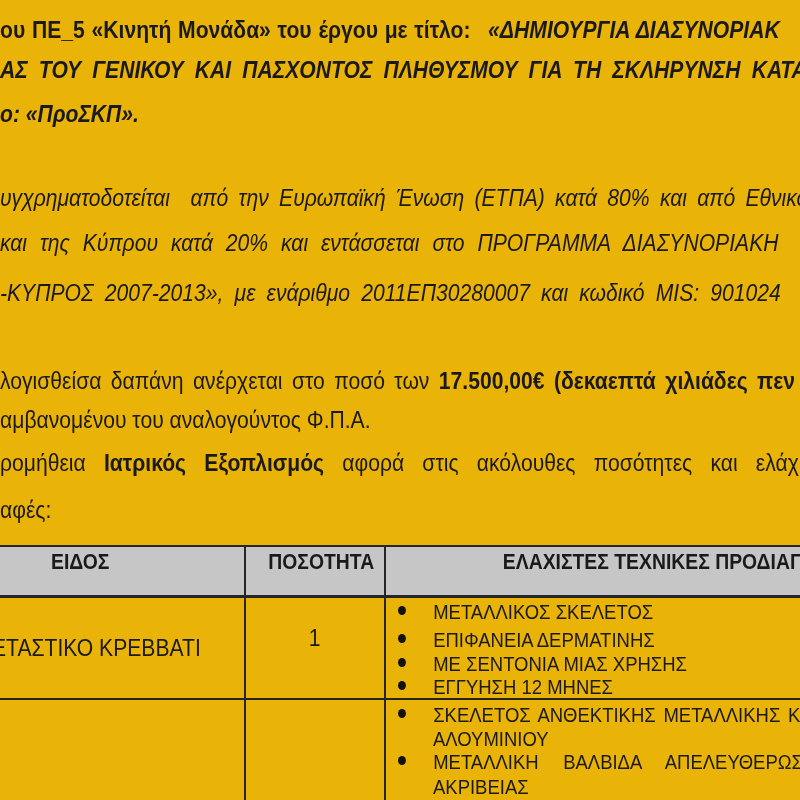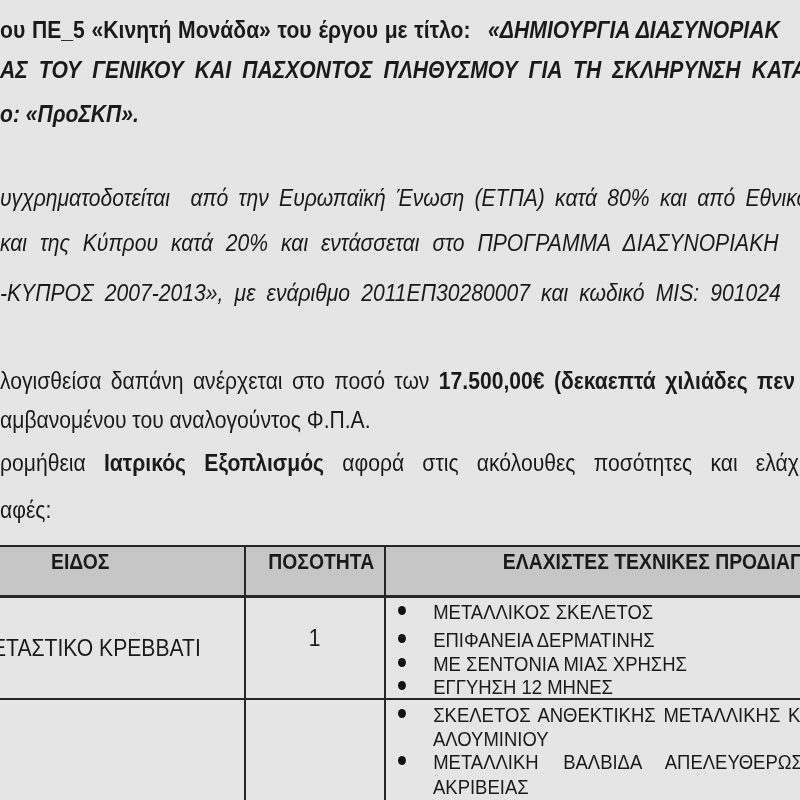--- a/index.html
+++ b/index.html
@@ -1,18 +1,18 @@
 <!DOCTYPE html>
 <html><head>
 <meta charset="utf-8">
 <style>
   html, body { margin:0; padding:0; background:#fff; }
   #page {
     position:relative; width:800px; height:800px; overflow:hidden;
-    background:#e5e5e5; color:#1a1a1a;
+    background:#eab308; color:#1a1a1a;
     font-family:"Liberation Sans", sans-serif;
   }
   .line {
     position:absolute; white-space:pre; line-height:1;
     transform:scaleX(0.88); transform-origin:0 0;
     font-size:24px; color:#1a1a1a;
   }
   .b  { font-weight:700; }
   .i  { font-style:italic; }
   .bi { font-weight:700; font-style:italic; }

